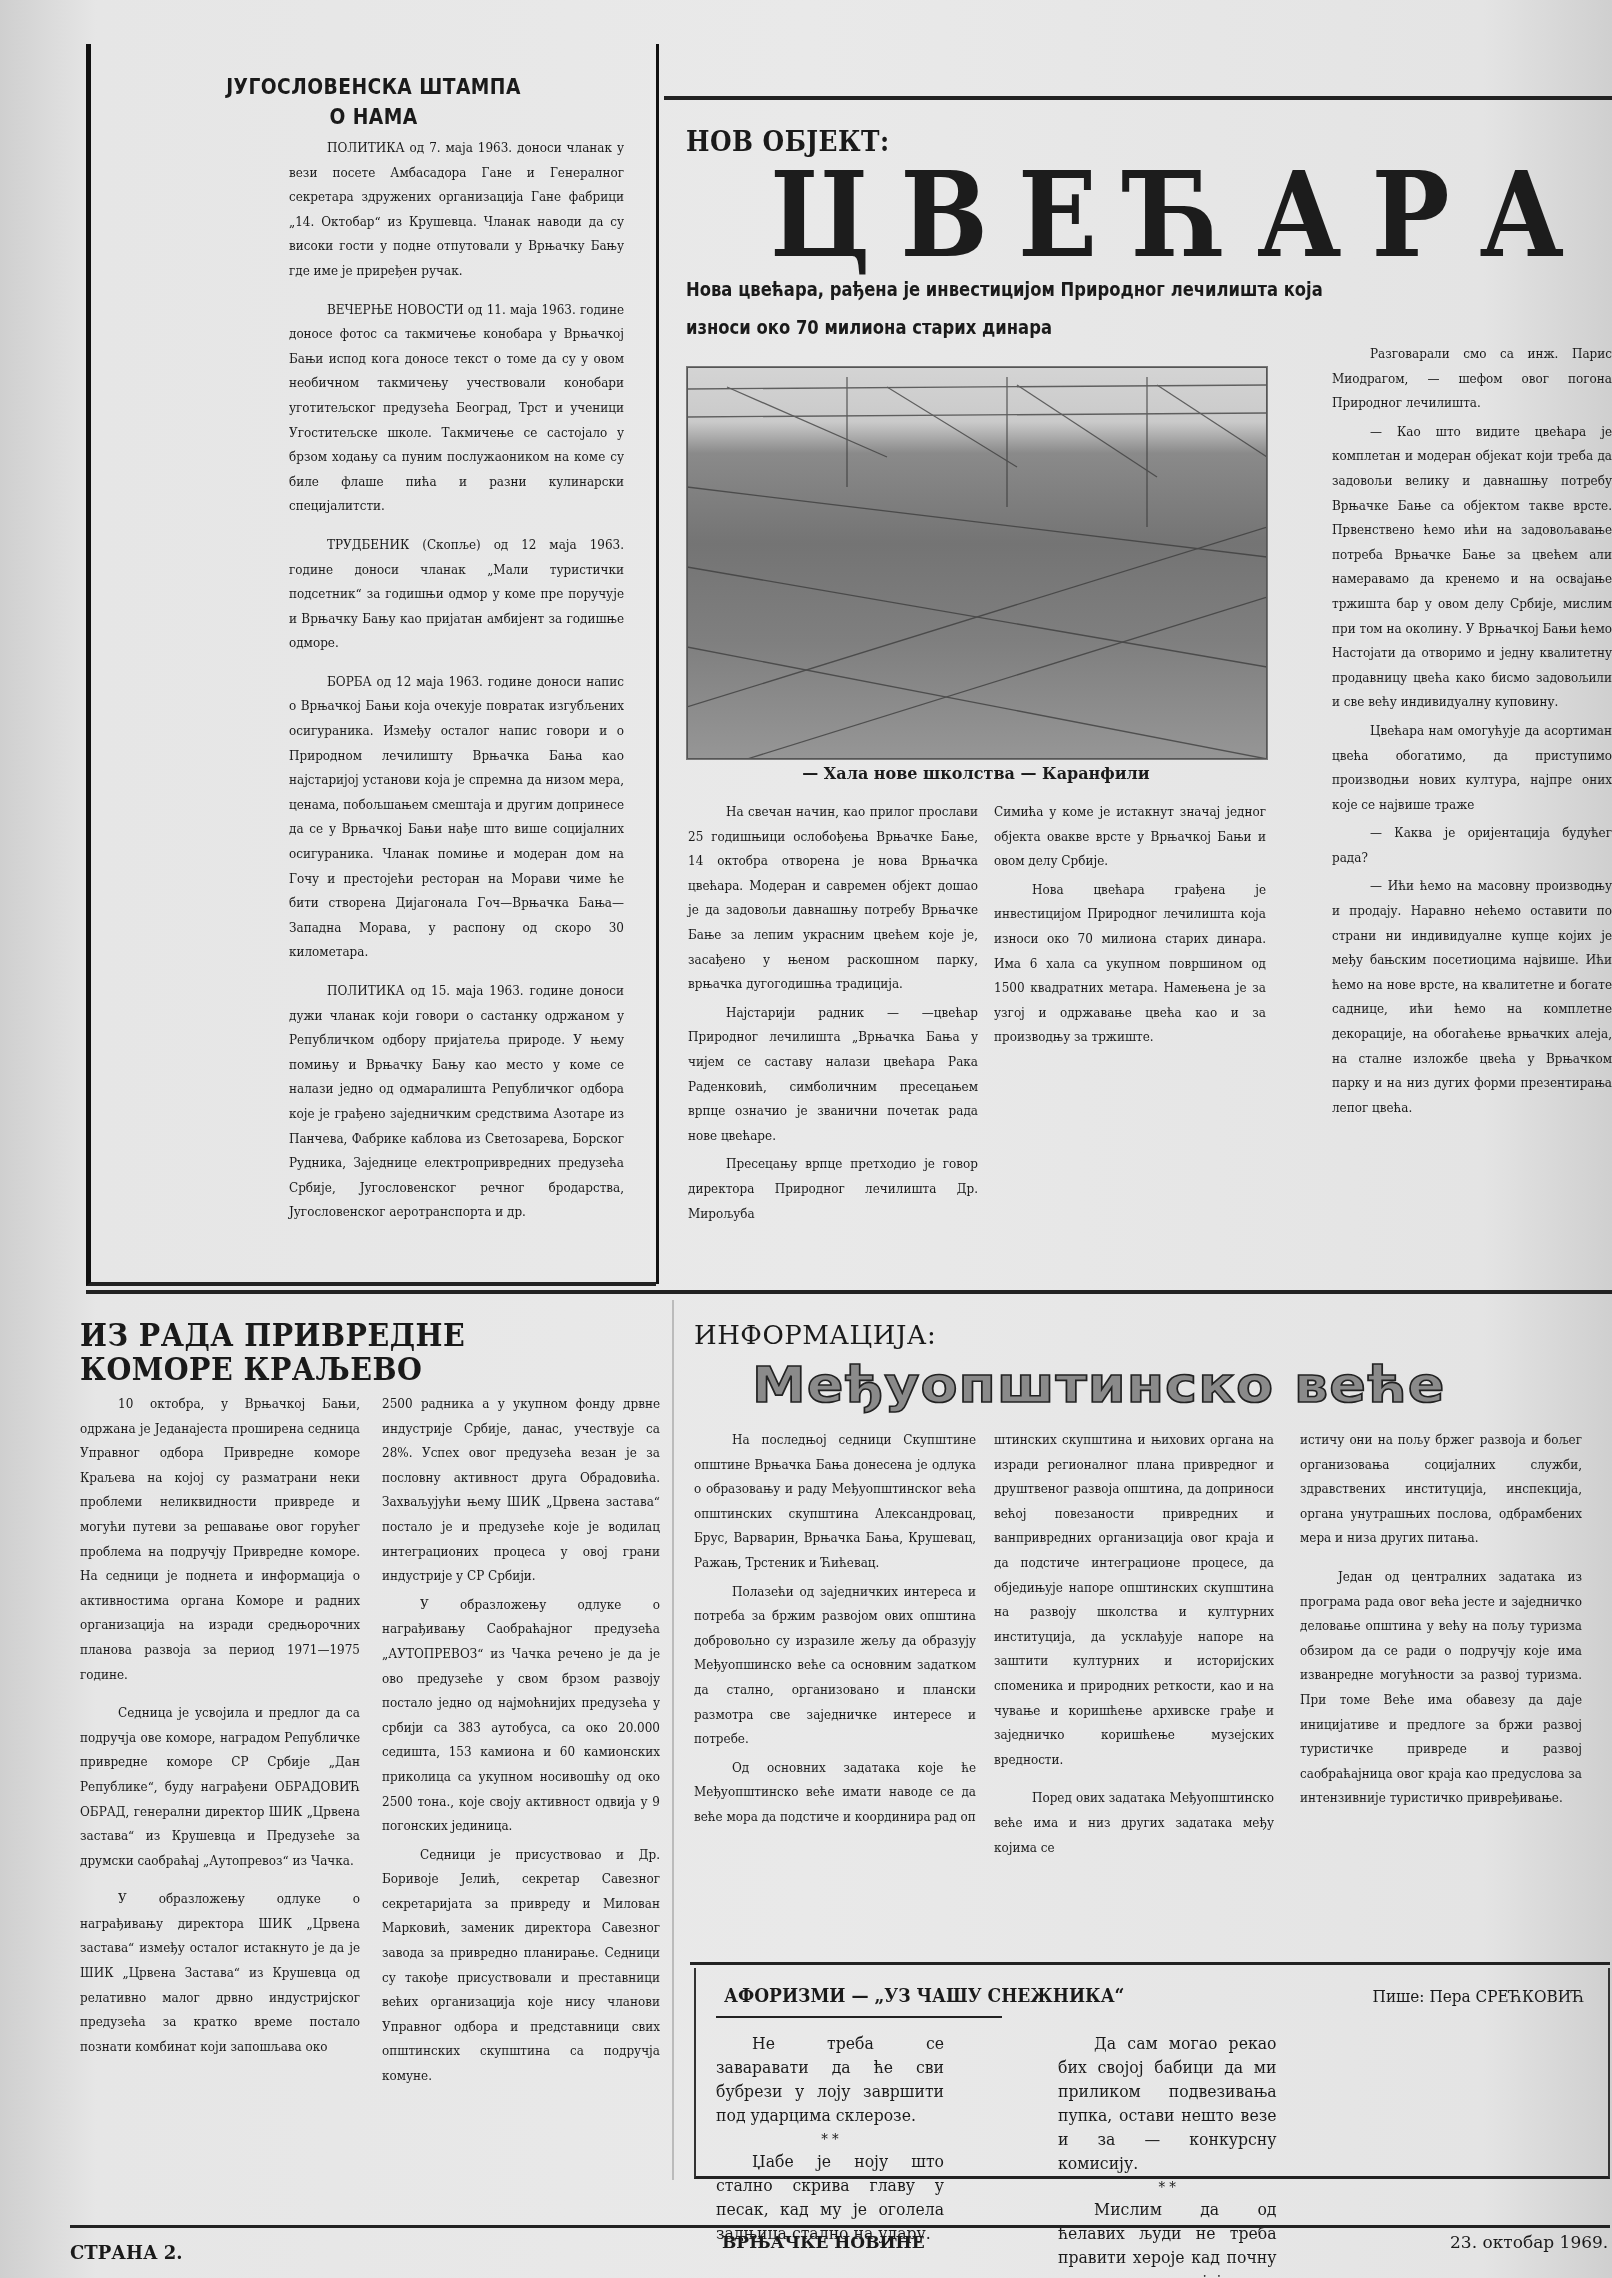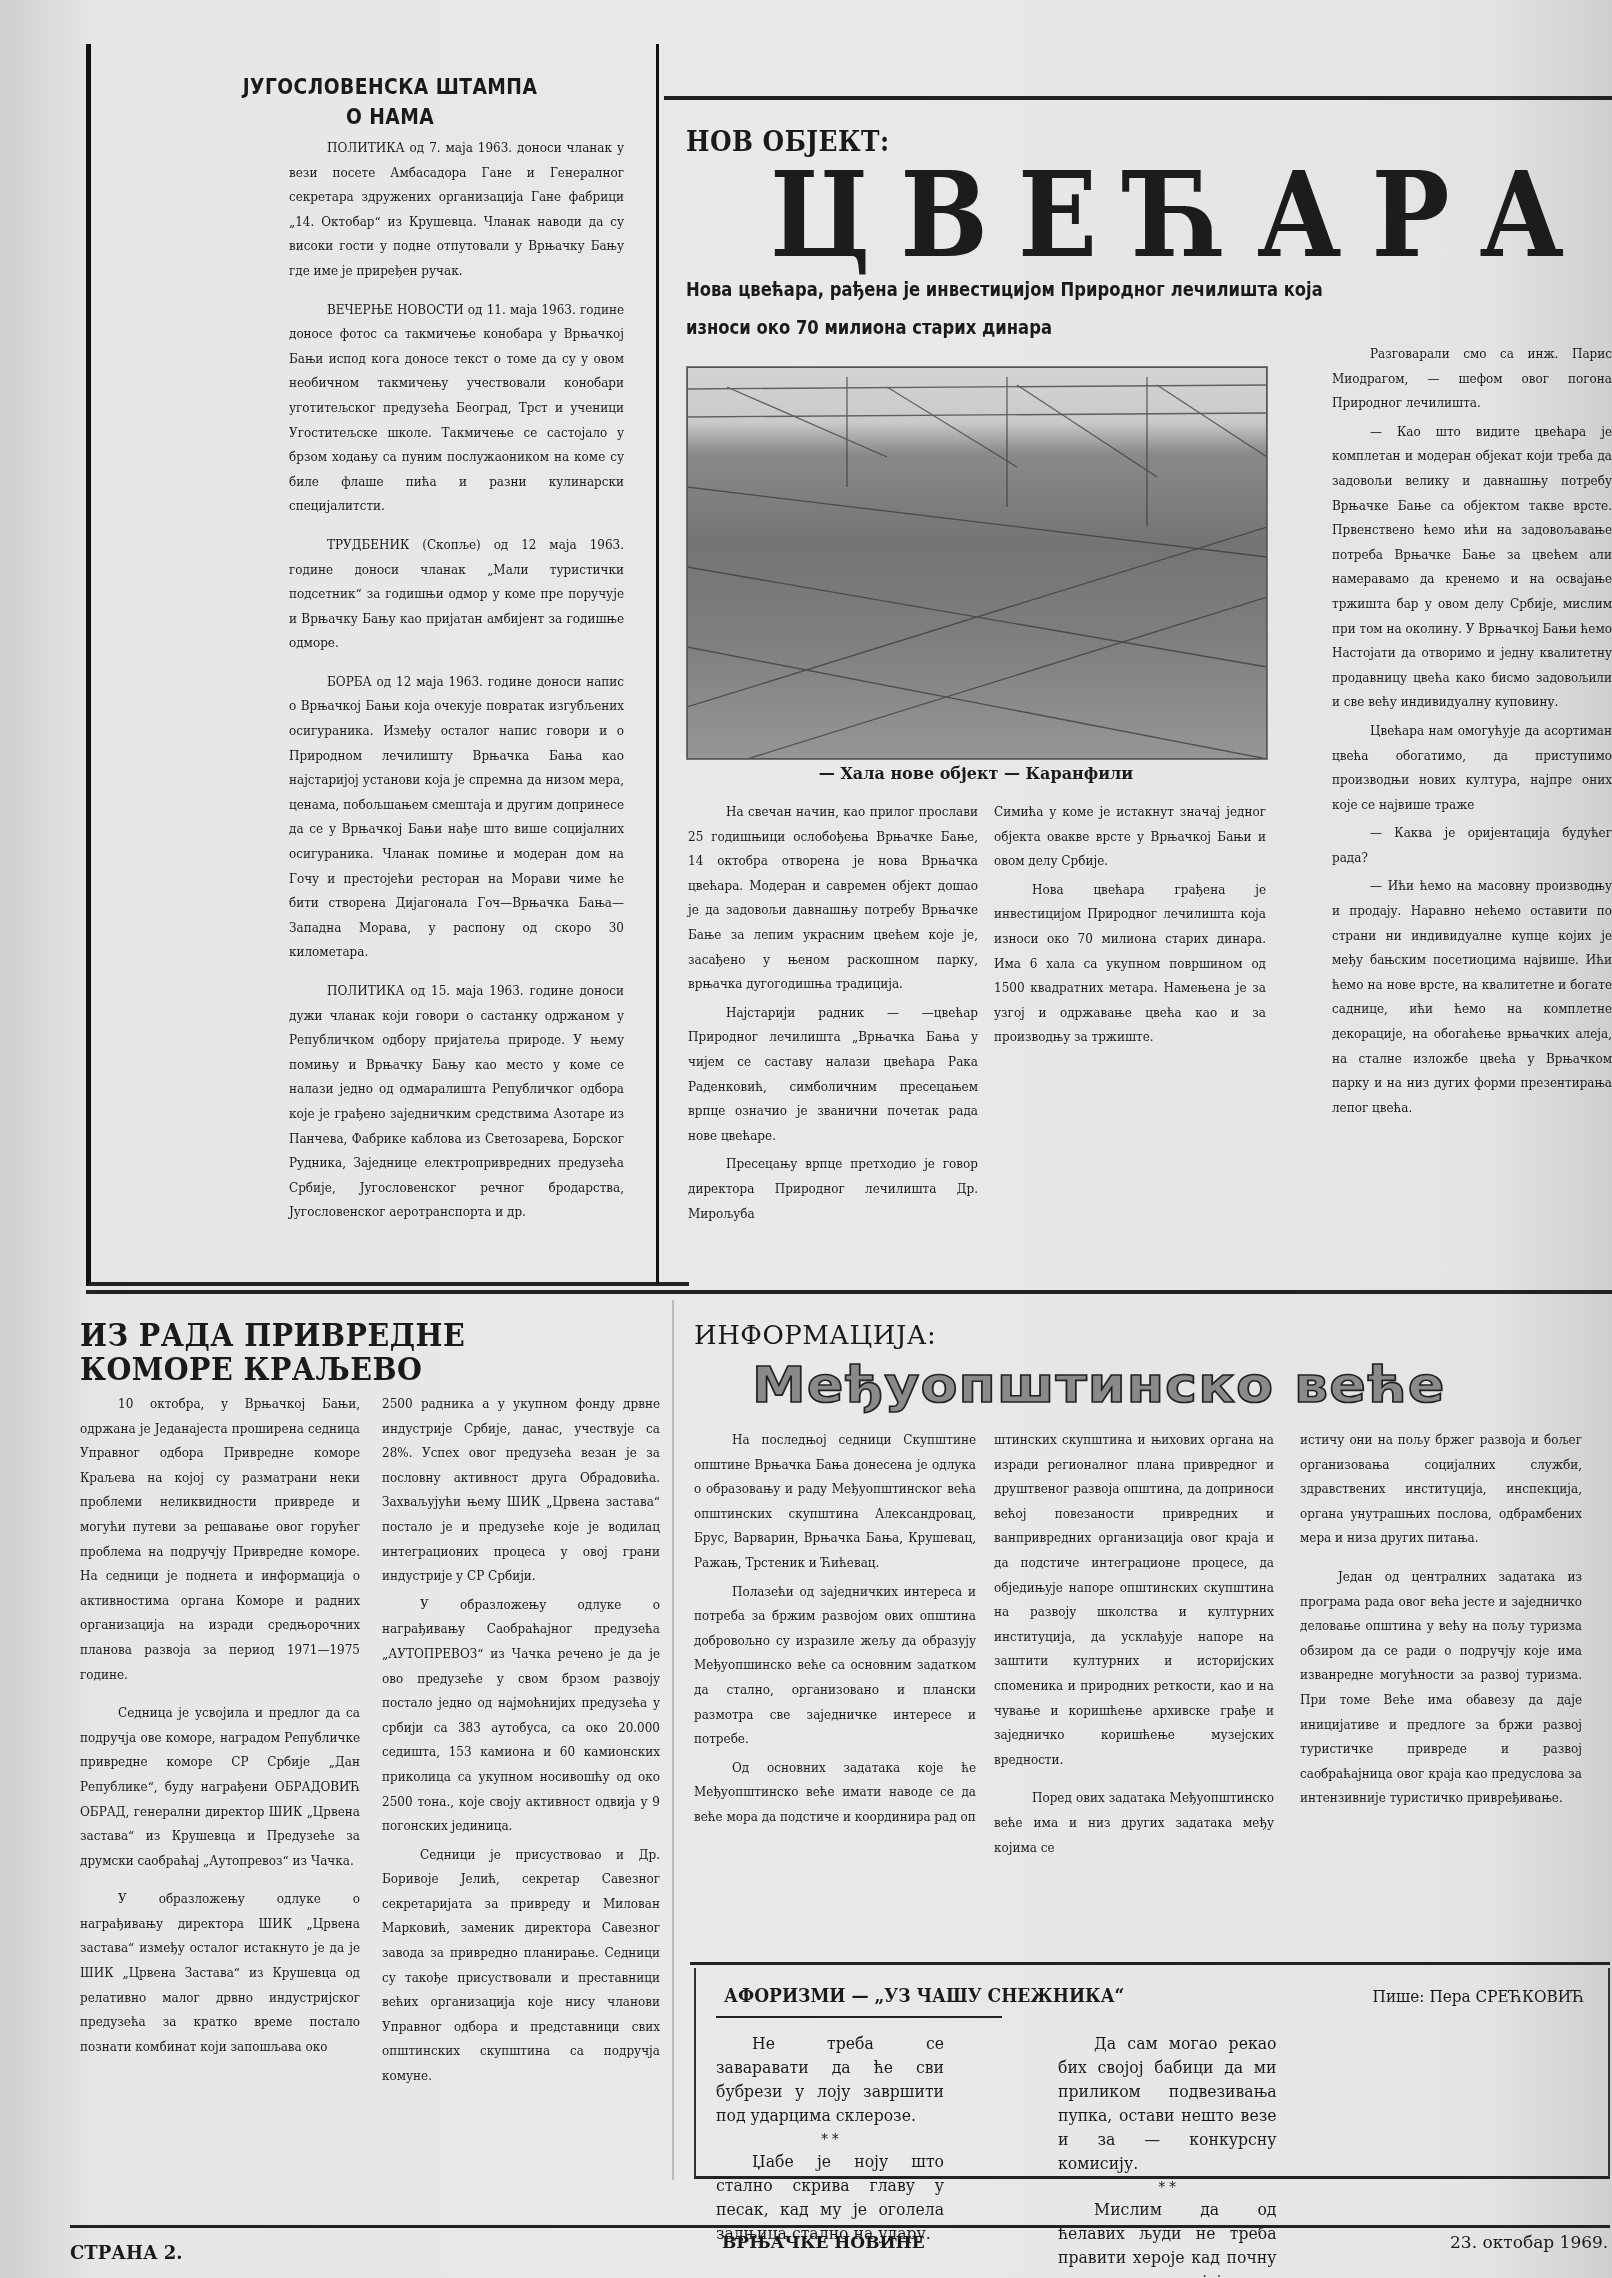--- a/index.html
+++ b/index.html
@@ -7,21 +7,21 @@
        font-family:"DejaVu Serif","Liberation Serif",serif;color:#1a1a1a;}
   .page{position:absolute;left:0;top:0;width:1612px;height:2278px;
         background:linear-gradient(90deg,#cfcfcf 0%,#e6e6e6 6%,#e9e9e9 50%,#e4e4e4 92%,#cfcfcf 100%);}
   .abs{position:absolute;}
   .body-text{font-size:12px;line-height:24.6px;text-align:justify;hyphens:none;}
   .body-text p{margin:0 0 14px 0;text-indent:38px;}
   .body-text p.tight{margin-bottom:4px;}
   .rule{position:absolute;background:#222;}
   .vrule{position:absolute;background:#111;width:4px;}
   
-  .press-box{left:86px;top:44px;width:565px;height:1238px;border-left:5px solid #111;border-bottom:4px solid #222;padding-left:33px;}
+  .press-box{left:86px;top:44px;width:565px;height:1238px;border-left:5px solid #111;border-bottom:4px solid #222;}
   .press-title{position:absolute;left:0;right:0;top:28px;text-align:center;font-family:"DejaVu Sans","Liberation Sans",sans-serif;
      font-weight:bold;font-size:22px;line-height:30px;transform:scaleX(0.85);letter-spacing:0.5px;}
   .press-body{position:absolute;left:198px;top:92px;width:335px;}
   
   .kicker{font-family:"DejaVu Serif","Liberation Serif",serif;font-weight:bold;font-size:27px;letter-spacing:0.5px;transform:scaleX(0.92);transform-origin:left;}
   .big-title{font-family:"DejaVu Serif","Liberation Serif",serif;font-weight:bold;font-size:118px;letter-spacing:34px;
      line-height:120px;transform:scaleX(0.88);transform-origin:left;color:#1c1c1c;}
   .sub-deck{font-family:"DejaVu Sans","Liberation Sans",sans-serif;font-weight:bold;font-size:20px;line-height:38px;
      transform:scaleX(0.82);transform-origin:left;}
   .photo{position:absolute;left:686px;top:366px;width:580px;height:392px;overflow:hidden;
@@ -84,21 +84,21 @@
         <line x1="460" y1="10" x2="460" y2="160"></line>
         <line x1="0" y1="120" x2="580" y2="190"></line>
         <line x1="0" y1="200" x2="580" y2="300"></line>
         <line x1="0" y1="280" x2="580" y2="392"></line>
         <line x1="60" y1="392" x2="580" y2="230"></line>
         <line x1="0" y1="340" x2="580" y2="160"></line>
       </g>
       <rect x="0" y="0" width="580" height="392" fill="none" stroke="#555" stroke-width="2"></rect>
     </svg>
   </div>
-  <div class="abs caption" style="left:686px;top:764px;width:580px;">— Хала нове објект — Каранфили</div>
+  <div class="abs caption" style="left:686px;top:764px;width:580px;">— Хала нове школства — Каранфили</div>
 
   <div class="abs body-text" style="left:688px;top:800px;width:290px;">
     <p class="tight">На свечан начин, као прилог прослави 25 годишњици ослобођења Врњачке Бање, 14 октобра отворена је нова Врњачка цвећара. Модеран и савремен објект дошао је да задовољи давнашњу потребу Врњачке Бање за лепим украсним цвећем које је, засађено у њеном раскошном парку, врњачка дугогодишња традиција.</p>
     <p class="tight">Најстарији радник — —цвећар Природног лечилишта „Врњачка Бања у чијем се саставу налази цвећара Рака Раденковић, симболичним пресецањем врпце означио је званични почетак рада нове цвећаре.</p>
     <p class="tight">Пресецању врпце претходио је говор директора Природног лечилишта Др. Мирољуба</p>
   </div>
   <div class="abs body-text" style="left:994px;top:800px;width:272px;">
     <p class="tight" style="text-indent:0">Симића у коме је истакнут значај једног објекта овакве врсте у Врњачкој Бањи и овом делу Србије.</p>
     <p class="tight">Нова цвећара грађена је инвестицијом Природног лечилишта која износи око 70 милиона старих динара. Има 6 хала са укупном површином од 1500 квадратних метара. Намењена је за узгој и одржавање цвећа као и за производњу за тржиште.</p>
   </div>

